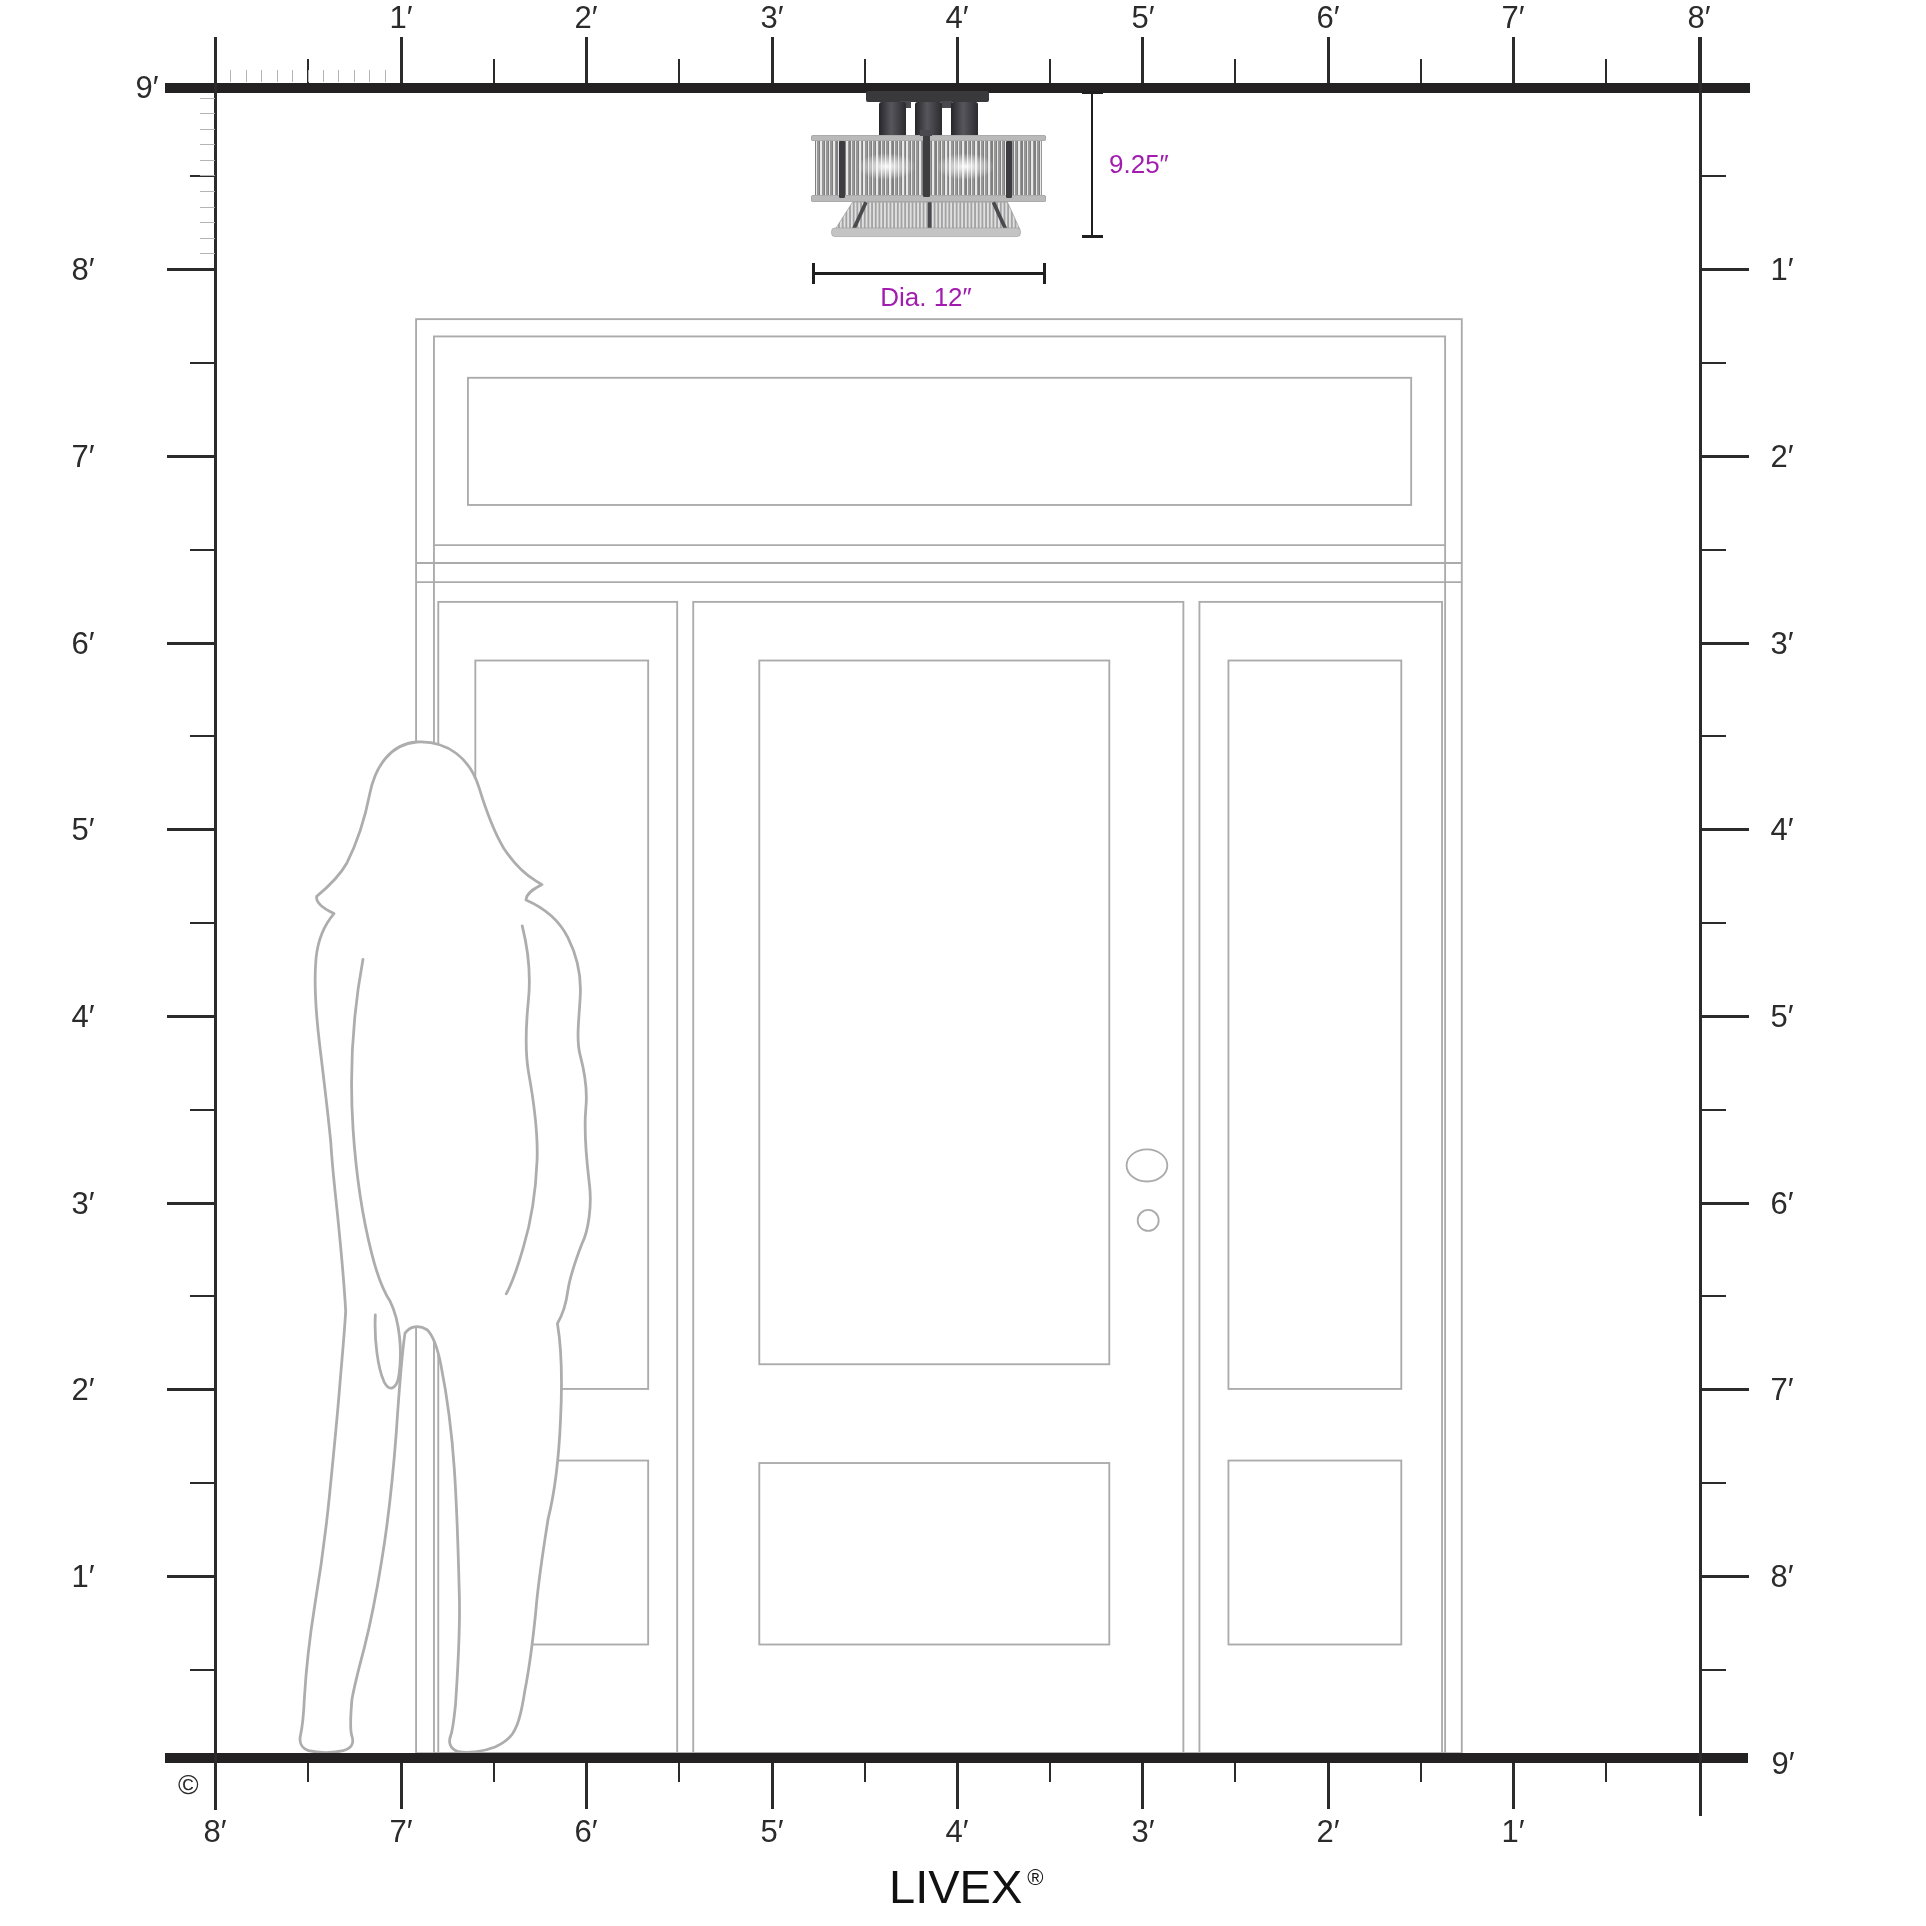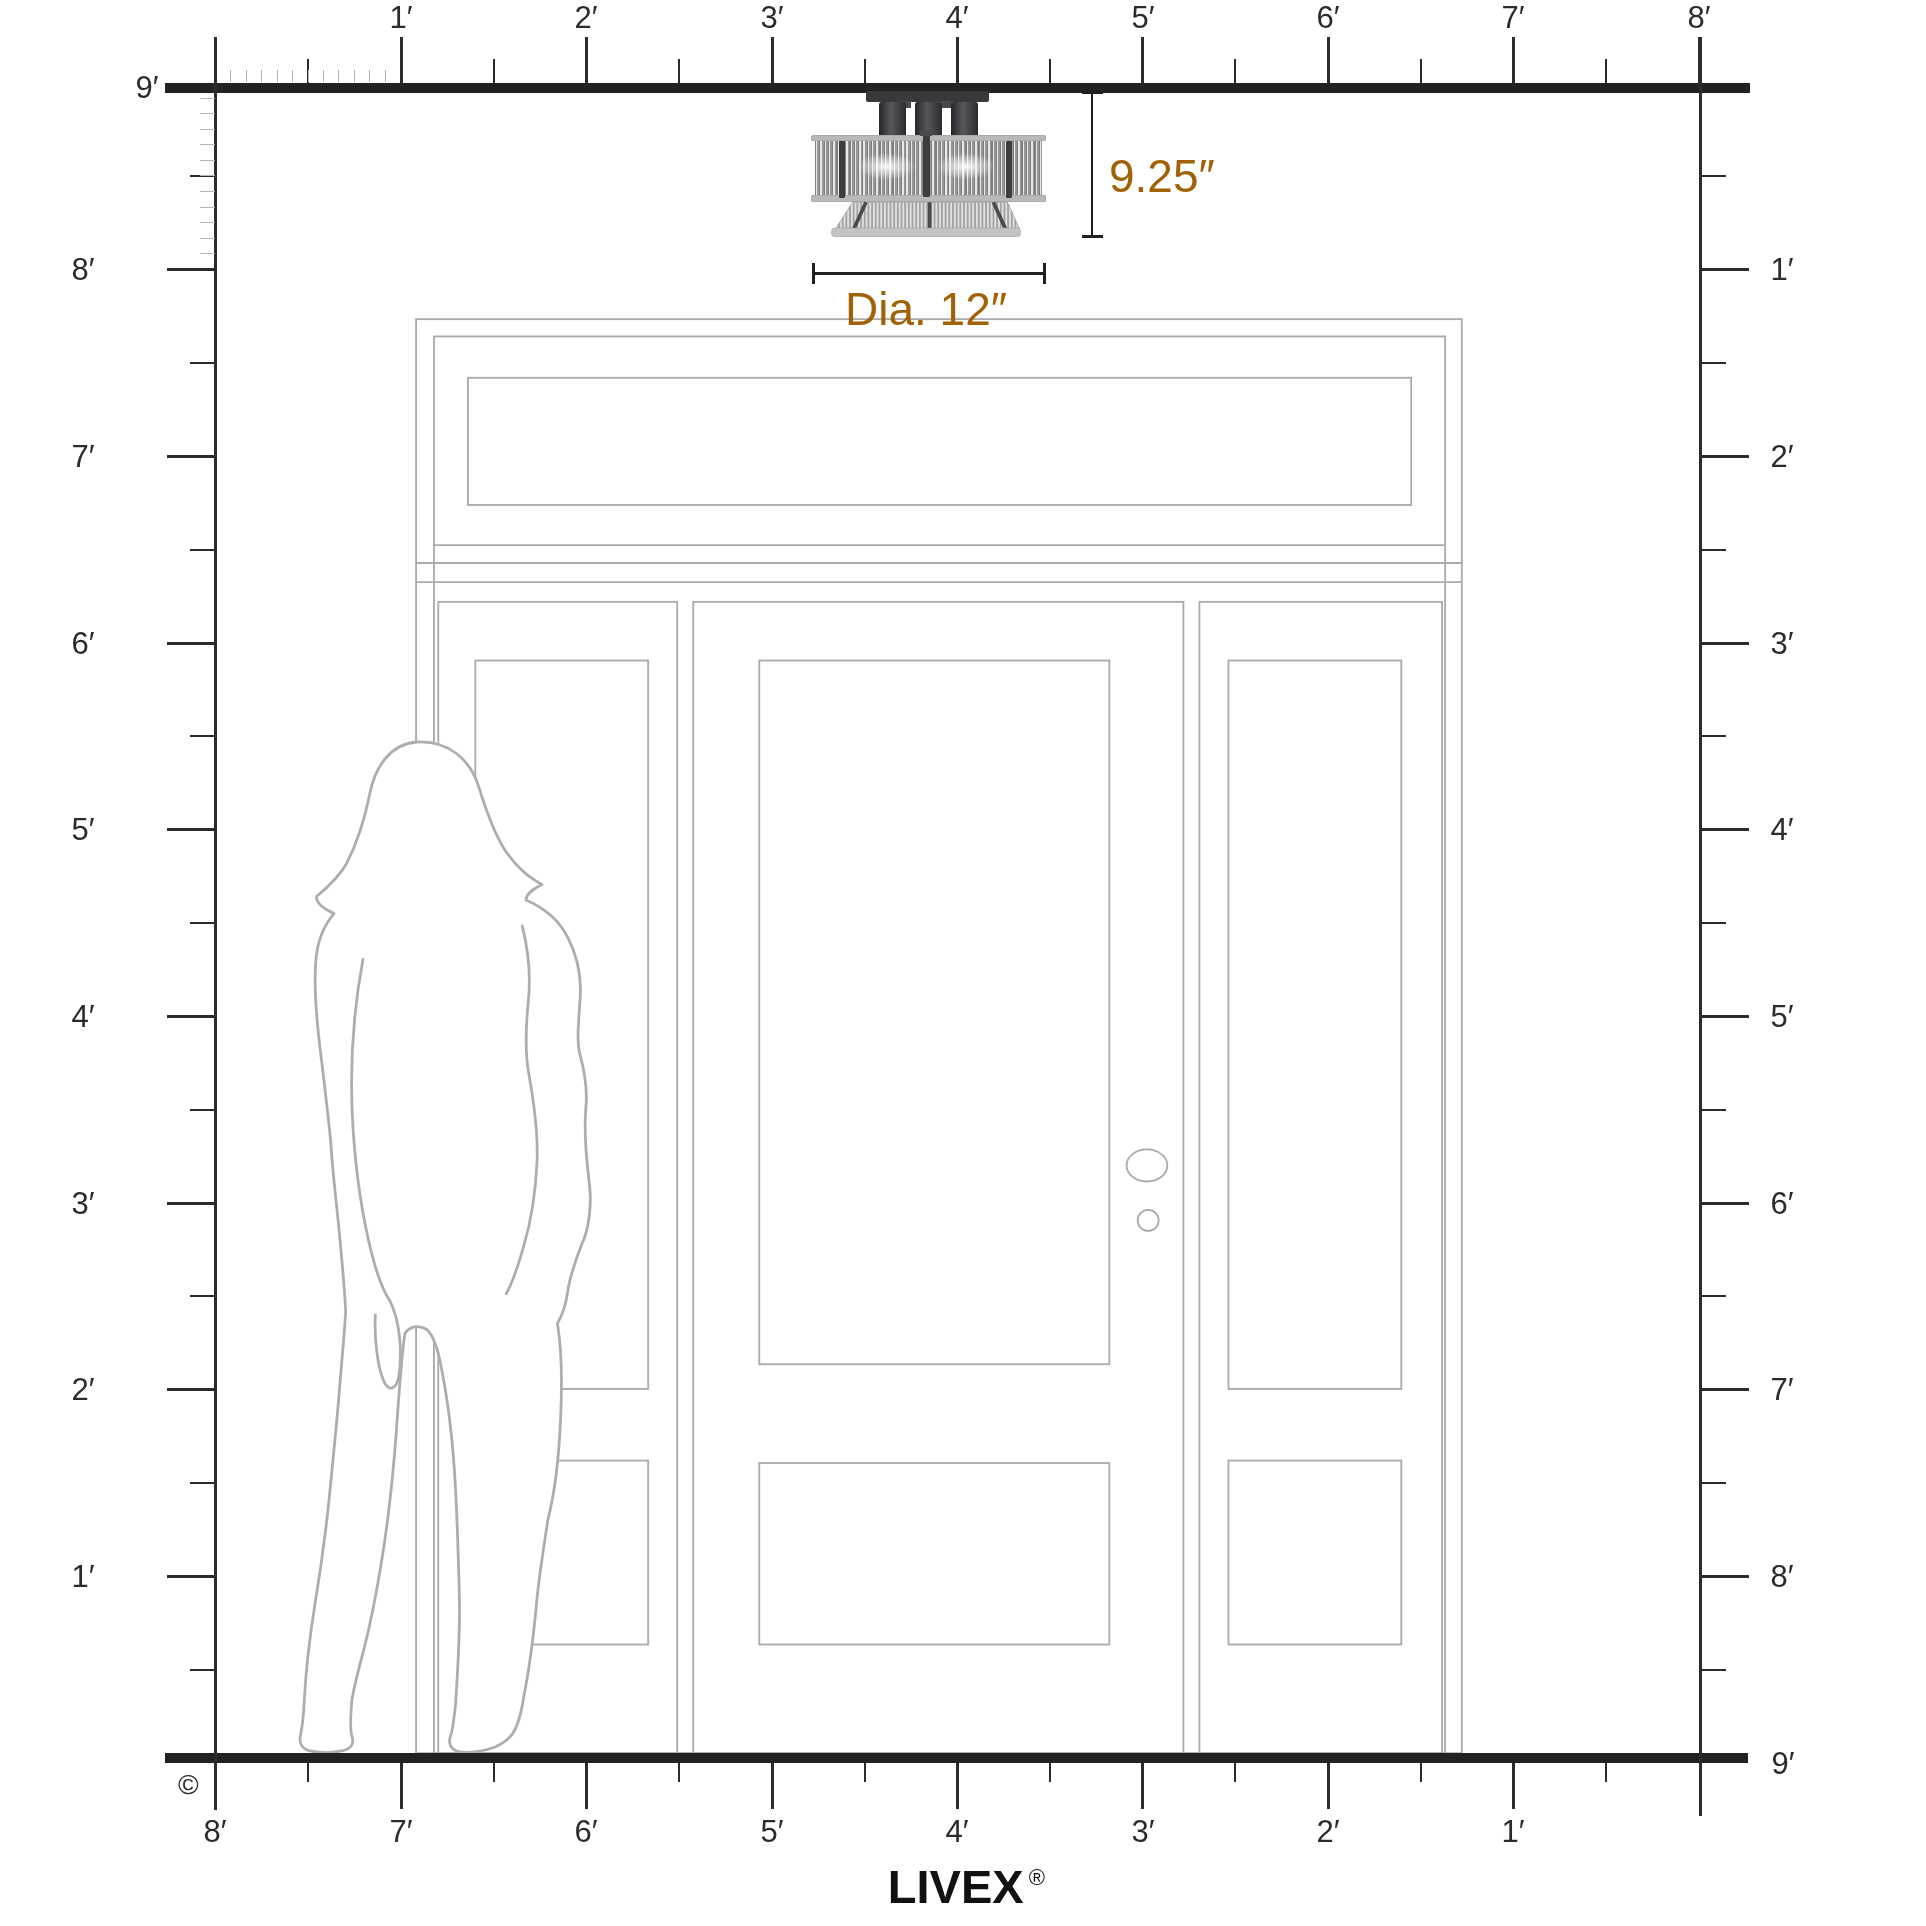--- a/index.html
+++ b/index.html
@@ -14,41 +14,41 @@
   .tick-v{position:absolute;background:#2b2b2b;}
   .tick-h{position:absolute;background:#2b2b2b;}
   .tick-inch{background:#b4b4b4;}
   
   .rlabel{
     position:absolute;width:74px;height:35px;line-height:35px;
     font-size:31px;color:#2b2b2b;text-align:center;white-space:nowrap;
   }
   
   .dimline{position:absolute;background:#1f1f1f;}
-  .dimlabel{position:absolute;color:#a16207;font-size:46px;white-space:nowrap;}
+  .dimlabel{position:absolute;color:#a21caf;font-size:26px;white-space:nowrap;}
   
   .canopy{position:absolute;background:#39393c;border-radius:1.9px;}
   .stem{position:absolute;background:linear-gradient(90deg,#26262a 0%,#56565c 45%,#2b2b2f 100%);border-radius:2.5px;}
   .tab{position:absolute;background:#4a4a4e;}
   .shade{position:absolute;}
   .shade .rim{position:absolute;left:0;width:100%;background:#b9b9b9;border-radius:2.5px;box-shadow:0 0 0 0.6px #9e9e9e inset;}
   .shade .body{
     position:absolute;left:3.7px;right:3.7px;top:6.2px;bottom:6.8px;
     background:
       repeating-linear-gradient(90deg,#7f7f7f 0px,#7f7f7f 1.2px,#e8e8e8 1.2px,#e8e8e8 2.5px,#979797 2.5px,#979797 4.3px);
   }
   .glow{position:absolute;background:radial-gradient(closest-side,rgba(255,255,255,0.95),rgba(255,255,255,0));}
   .mullion{position:absolute;background:#3d3d41;border-radius:1.2px;}
   
   .footer{
     position:absolute;left:0;top:1859px;width:1926px;height:62px;
     display:flex;justify-content:center;align-items:baseline;color:#111;
   }
   .footer .thin{font-size:35px;font-weight:400;letter-spacing:0.6px;}
-  .footer .bold{font-size:47px;font-weight:700;letter-spacing:0px;}
+  .footer .bold{font-size:47px;font-weight:400;letter-spacing:0px;}
   .footer .reg{font-size:22px;font-weight:400;position:relative;top:-18.5px;margin:0 3.7px 0 5px;}
   .copyright{position:absolute;font-size:28px;color:#2a2a2a;}
   svg{position:absolute;overflow:visible;}
 </style>
 </head>
 <body>
 
 <div id="canvas">
 
   <svg style="left:0;top:0;" width="1926" height="1926" viewBox="0 0 3120 3120" fill="none" stroke="#ababab" stroke-width="3">

